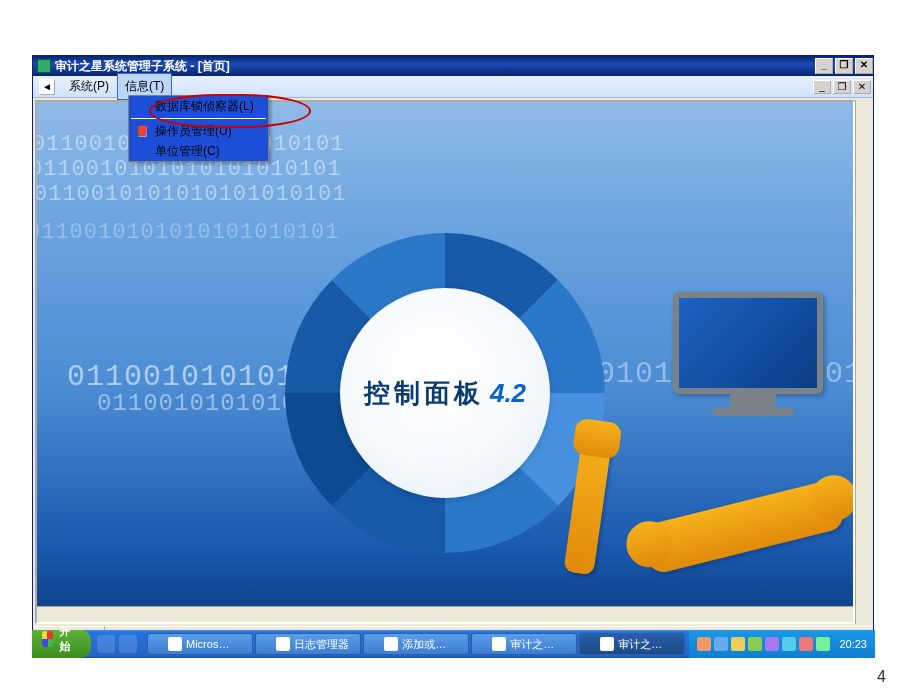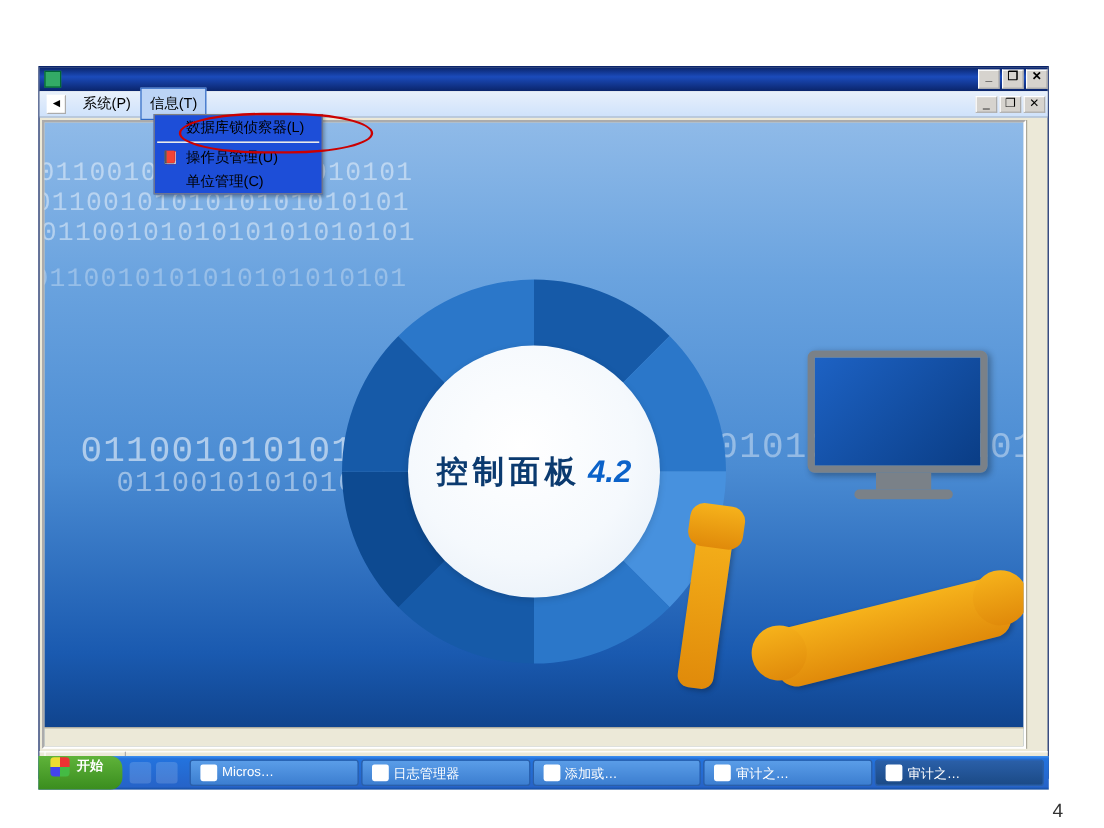--- a/index.html
+++ b/index.html
@@ -50,34 +50,35 @@
   .wrench2::before{content:"";position:absolute;left:-8px;top:-14px;width:46px;height:36px;background:linear-gradient(#f6b21b,#e08a0a);border-radius:12px;}
   .tabbar{height:22px;background:#ece9d8;display:flex;align-items:center;padding-left:4px;font-size:12px;border-top:1px solid #fff;}
   .tab{padding:2px 14px;border:1px outset #fff;background:#ece9d8;display:flex;align-items:center;gap:4px;}
   .tab .dot{width:10px;height:10px;border-radius:50%;background:#1e5db3;}
   .taskbar{position:absolute;left:32px;top:630px;width:842px;height:28px;background:linear-gradient(#3f90ef,#2373de 8%,#2663c8 92%,#134c9e);display:flex;align-items:center;font-size:11px;color:#fff;}
   .start{height:28px;padding:0 16px 11px 10px;background:linear-gradient(#5fb33a,#3a8d1e);font-weight:bold;display:flex;align-items:center;gap:6px;border-radius:0 10px 10px 0;}
   .start .flag{width:16px;height:16px;background:conic-gradient(#e33 0 25%,#4b4 0 50%,#44e 0 75%,#ed3 0);border-radius:3px;}
   .ql{display:flex;align-items:center;gap:4px;padding:0 6px;}
   .ql .qbtn{width:18px;height:18px;background:rgba(255,255,255,.15);border-radius:3px;}
   .tasks{display:flex;gap:2px;flex:1;padding:0 4px;}
-  .taskbtn{flex:1;min-width:0;height:22px;background:linear-gradient(#5a9de8,#3c7ed0);border:1px solid #2a5fa8;border-radius:3px;display:flex;align-items:center;padding:0 8px;gap:4px;font-size:11px;overflow:hidden;white-space:nowrap;}
+  .taskbtn{flex:1;min-width:0;height:22px;background:linear-gradient(#5a9de8,#3c7ed0);border:1px solid #2a5fa8;border-radius:3px;display:flex;align-items:center;padding:0 20px;gap:4px;font-size:11px;overflow:hidden;white-space:nowrap;}
   .taskbtn.active{background:linear-gradient(#2a5fa8,#1b4a86);}
   .taskbtn .ticon{width:14px;height:14px;background:#fff;border-radius:2px;flex-shrink:0;}
   .tray{display:flex;align-items:center;gap:3px;padding:0 8px;background:linear-gradient(#1a97e8,#0f7fcf);height:28px;}
   .tray .ticon{width:14px;height:14px;border-radius:2px;}
   .clock{font-size:11px;margin-left:6px;}
   .page-num{position:absolute;right:34px;bottom:4px;font-size:16px;color:#333;}
 </style>
 </head>
 <body>
 
 <div class="window">
   <div class="titlebar">
     <span class="ti"></span>
+    <span>审计之星系统管理子系统 - [首页]</span>
     <div class="winbtns">
       <div class="winbtn">_</div>
       <div class="winbtn">❐</div>
       <div class="winbtn">✕</div>
     </div>
   </div>
   <div class="menubar">
     <div class="back">◄</div>
     <div class="menuitem">系统(P)</div>
     <div class="menuitem open">信息(T)</div>
@@ -187,15 +188,26 @@
       </div>
     <div class="taskbtn">
         <span class="ticon"></span>
         <span>审计之…</span>
       </div>
     <div class="taskbtn active">
         <span class="ticon"></span>
         <span>审计之…</span>
       </div>
   </div>
+  <div class="tray">
+    <span class="ticon" style="background:#e96;"></span>
+    <span class="ticon" style="background:#6ae;"></span>
+    <span class="ticon" style="background:#ec5;"></span>
+    <span class="ticon" style="background:#8c5;"></span>
+    <span class="ticon" style="background:#a7e;"></span>
+    <span class="ticon" style="background:#5ce;"></span>
+    <span class="ticon" style="background:#e77;"></span>
+    <span class="ticon" style="background:#7e9;"></span>
+    <span class="clock">20:23</span>
+  </div>
 </div>
 
 <div class="page-num">4</div>
 
 </body></html>

